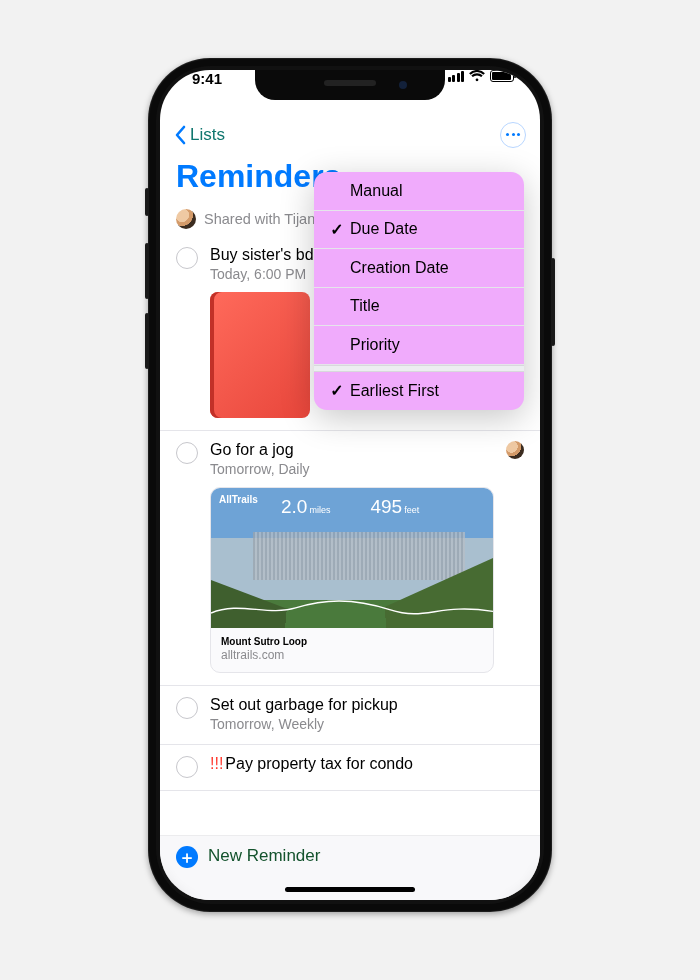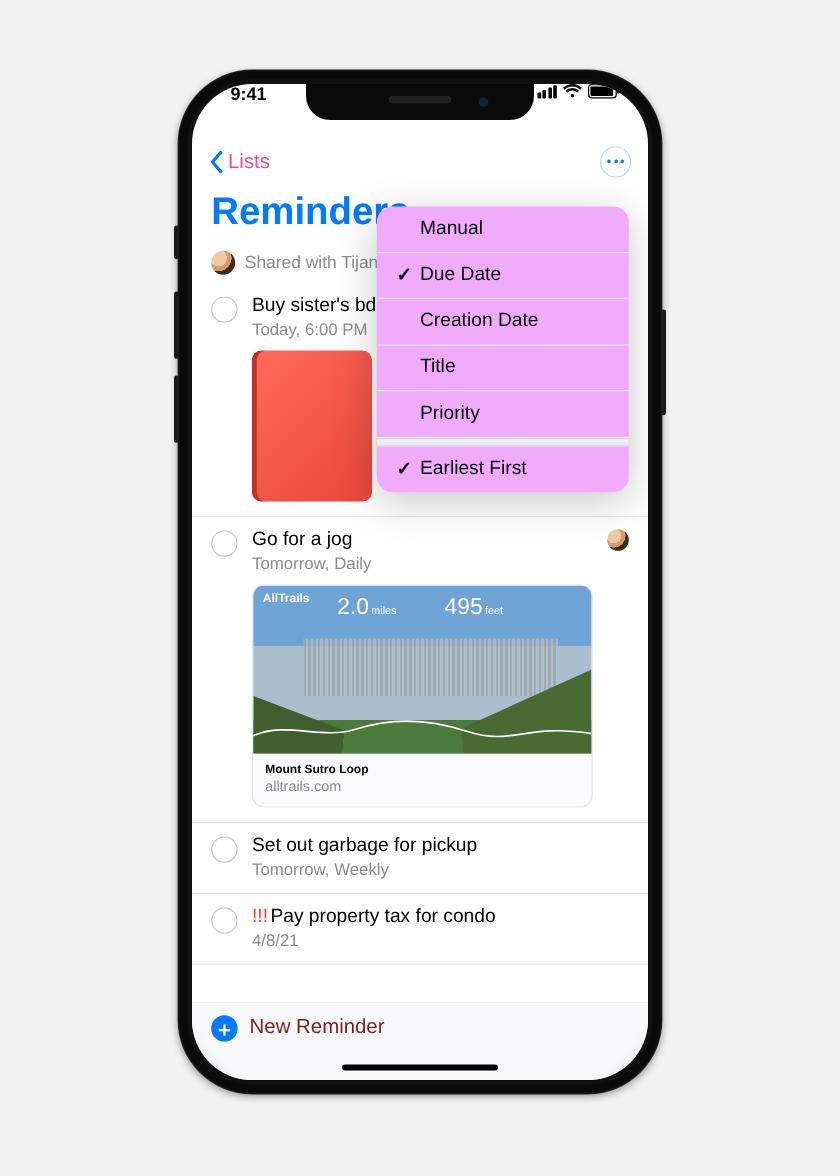--- a/index.html
+++ b/index.html
@@ -89,21 +89,21 @@
   .battery .fill{ position:absolute; left:1px; top:1px; bottom:1px; right:2px; background:#000; border-radius:1px;}
   
   .navbar {
     height: 42px;
     display:flex; align-items:center; justify-content:space-between;
     padding: 0 14px;
     border-bottom: 0.5px solid rgba(0,0,0,0);
   }
   .back {
     display:flex; align-items:center; gap:4px;
-    color:#ec4899; font-size:17px;
+    color:#0f766e; font-size:17px;
   }
   .back svg { display:block; }
   .more {
     width:26px; height:26px; border-radius:50%;
     border:1.5px solid #b8d6ff;
     display:flex; align-items:center; justify-content:center;
     color:#007aff;
   }
   .more span{ width:3px; height:3px; background:#007aff; border-radius:50%; margin:0 1.2px;}
   .title {
@@ -201,21 +201,21 @@
     backdrop-filter: blur(6px);
     display:flex; align-items:flex-start; gap:10px;
     box-shadow: 0 -0.5px 0 #d8d8dc;
   }
   .plus{
     width:22px; height:22px; border-radius:50%;
     background:#007aff; color:#fff;
     display:flex; align-items:center; justify-content:center;
     font-size:17px; line-height:1; font-weight:600;
   }
-  .new-label{ color:#7f1d1d; font-size:17px; font-weight:500;}
+  .new-label{ color:#14532d; font-size:17px; font-weight:500;}
   .home-ind{
     position:absolute; left:50%; bottom:8px; transform:translateX(-50%);
     width:130px; height:5px; border-radius:3px; background:#000;
   }
   
   .popover{
     position:absolute;
     top:102px; right:16px;
     width:210px;
     background:#f0abfc;
@@ -344,21 +344,20 @@
             <div class="item-sub">Tomorrow, Weekly</div>
           </div>
         </div>
 
         <div class="item">
           <span class="radio"></span>
           <div class="item-body">
             <div class="item-title">
               <span class="priority">!!!</span><span>Pay property tax for condo</span>
             </div>
-            <div class="item-sub">4/8/21</div>
           </div>
         </div>
 
       </div>
 
       <div class="popover">
         <div class="row">
           <span class="check blank">✓</span>
             <span>Manual</span>
         </div>

